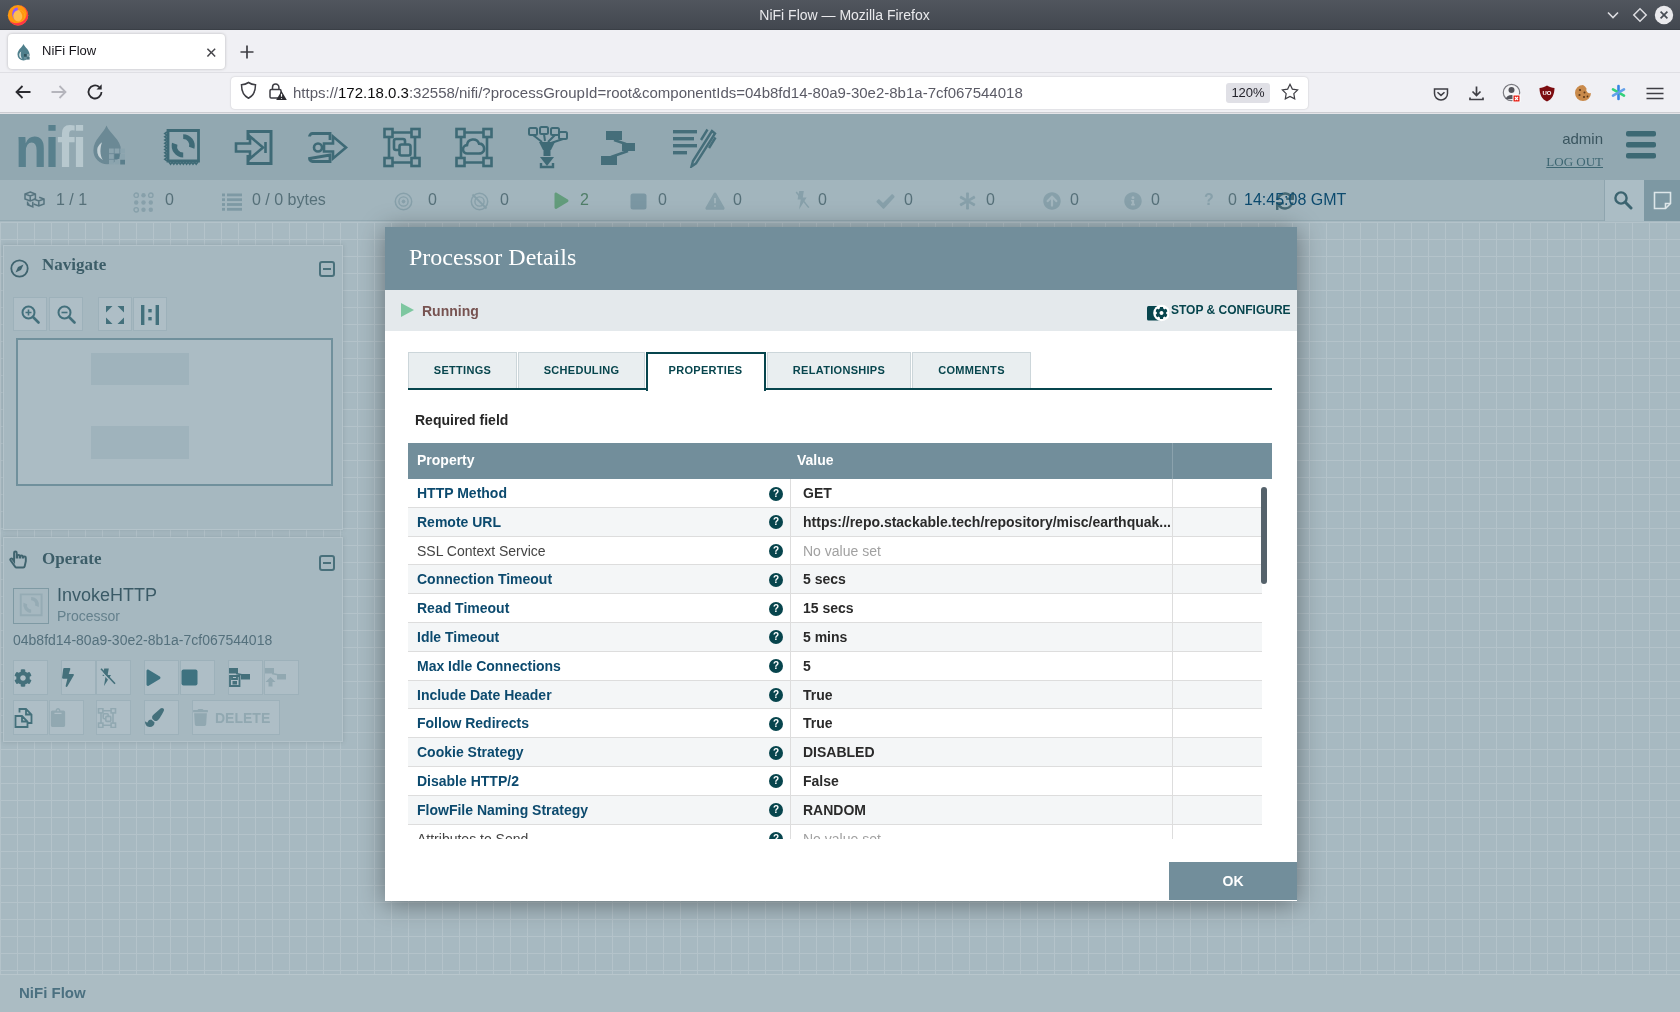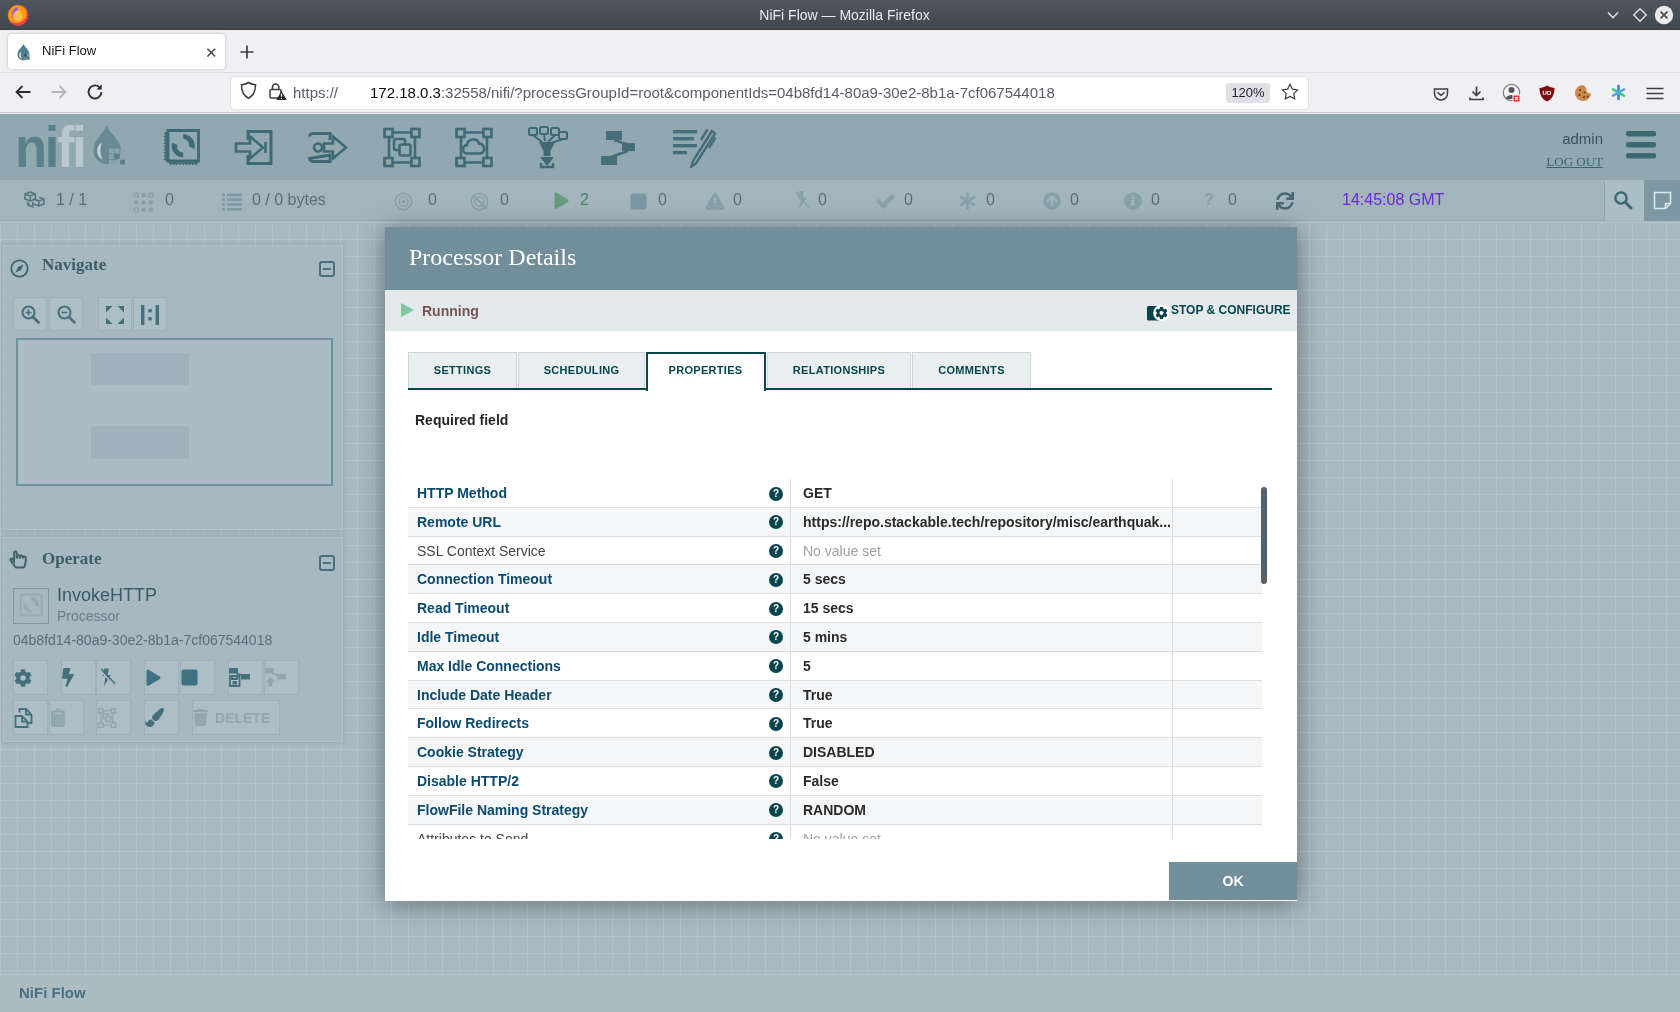--- a/index.html
+++ b/index.html
@@ -9,21 +9,21 @@
 
 #titlebar { left:0; top:0; width:1680px; height:30px; background:linear-gradient(#51565e,#42474f); border-bottom:1px solid #3a3f46; }
 #titletext { left:0; top:7px; width:1680px; text-align:center; color:#e9e9ec; font-size:14px;padding-left:9px; }
 #tabbar { left:0; top:30px; width:1680px; height:43px; background:#f0f0f4; border-bottom:1px solid #dfdfe4; }
 #tab { left:8px; top:34px; width:217px; height:35px; background:#fff; border-radius:4px; box-shadow:0 0 3px rgba(0,0,0,0.25); }
 #tabtitle { left:34px; top:9px; font-size:13px; color:#15141a; }
 #tabclose { left:197px; top:10px; font-size:15px; color:#46464b; }
 #navbar { left:0; top:73px; width:1680px; height:39px; background:#f0f0f4; }
 #urlfield { left:231px; top:77px; width:1077px; height:32px; background:#fff; border-radius:4px; box-shadow:0 0 2px rgba(0,0,0,0.2); }
 #urltext { left:62px; top:7px; font-size:15px; color:#5b5b66; white-space:nowrap; }
-#urltext b { color:#0c0c0d; font-weight:normal;margin-left:32px; }
+#urltext b { color:#0c0c0d; font-weight:normal; }
 #zoomchip { left:995px; top:6px; width:44px; height:20px; background:#e0e0e6; border-radius:3px; text-align:center; font-size:13px; color:#23222a; line-height:20px; }
 #chromeline { left:0; top:112px; width:1680px; height:2px; background:#e4e4e8; border-top:1px solid #cccdd2; }
 
 #nifiheader { left:0; top:114px; width:1680px; height:66px; background:#92a8b1; }
 #statusbar { left:0; top:180px; width:1680px; height:41px; background:#a2b5bd; border-bottom:1px solid #94aab3; }
 #canvas { left:0; top:222px; width:1680px; height:790px;
   background-image:linear-gradient(#b4c3ca 1px, transparent 1px), linear-gradient(90deg, #b4c3ca 1px, transparent 1px);
   background-size:17px 17px; background-color:#a7b9c1; }
 #breadcrumb { left:0; top:974px; width:1680px; height:38px; background:#abbcc3; border-top:1px solid #b8c6cc; }
 #breadcrumbtext { left:19px; top:9px; font-size:15px; font-weight:bold; color:#4b7080; }
@@ -371,21 +371,21 @@
 <div class="abs statitem" style="left:1070px;">0</div>
 <svg class="abs" style="left:1124px;top:192px;" width="18" height="18" viewBox="0 0 512 512">
     <path d="M256 8C119.043 8 8 119.083 8 256c0 136.997 111.043 248 248 248s248-111.003 248-248C504 119.083 392.957 8 256 8zm0 110c23.196 0 42 18.804 42 42s-18.804 42-42 42-42-18.804-42-42 18.804-42 42-42zm56 254c0 6.627-5.373 12-12 12h-88c-6.627 0-12-5.373-12-12v-24c0-6.627 5.373-12 12-12h12v-64h-12c-6.627 0-12-5.373-12-12v-24c0-6.627 5.373-12 12-12h64c6.627 0 12 5.373 12 12v100h12c6.627 0 12 5.373 12 12v24z" fill="#87a0aa"></path>
   </svg>
 <div class="abs statitem" style="left:1151px;">0</div>
 <div class="abs statitem" style="left:1204px;color:#87a0aa;font-weight:bold;">?</div>
 <div class="abs statitem" style="left:1228px;">0</div>
 <svg class="abs" style="left:1276px;top:192px;" width="18" height="18" viewBox="0 0 512 512">
     <path d="M440.65 12.57l4 82.77A247.16 247.16 0 0 0 255.83 8C134.73 8 33.91 94.92 12.29 209.82A12 12 0 0 0 24.09 224h49.05a12 12 0 0 0 11.67-9.26 175.91 175.91 0 0 1 317-56.94l-101.46-4.86a12 12 0 0 0-12.57 12v47.41a12 12 0 0 0 12 12H500a12 12 0 0 0 12-12V12a12 12 0 0 0-12-12h-47.37a12 12 0 0 0-11.98 12.57zM255.83 432a175.61 175.61 0 0 1-146-77.8l101.8 4.87a12 12 0 0 0 12.57-12v-47.4a12 12 0 0 0-12-12H12a12 12 0 0 0-12 12V500a12 12 0 0 0 12 12h47.35a12 12 0 0 0 12-12.6l-4.15-82.57A247.17 247.17 0 0 0 255.83 504c121.11 0 221.93-86.92 243.55-201.82a12 12 0 0 0-11.8-14.18h-49.05a12 12 0 0 0-11.67 9.26A175.86 175.86 0 0 1 255.83 432z" fill="#456873"></path>
   </svg>
-<div class="abs statitem" style="left:1342px;color:#6d28d9;">14:45:08 GMT</div>
+<div class="abs statitem" style="left:1244px;color:#0c4a6e;">14:45:08 GMT</div>
 <div class="abs" style="left:1604px;top:180px;width:40px;height:41px;background:#abbdc5;border-left:1px solid #8fa5af;"></div>
 <svg class="abs" style="left:1613px;top:190px;" width="20" height="20" viewBox="0 0 20 20">
     <circle cx="8" cy="8" r="5.6" fill="none" stroke="#3c6470" stroke-width="2.4"></circle>
     <path d="M12.3 12.3 L18 18" stroke="#3c6470" stroke-width="3" stroke-linecap="round"></path>
   </svg>
 <div class="abs" style="left:1644px;top:180px;width:36px;height:41px;background:#7d98a3;"></div>
 <svg class="abs" style="left:1652px;top:190px;" width="21" height="21" viewBox="0 0 21 21">
     <path d="M2.5 2.5 H18.5 V13.5 L13.5 18.5 H2.5 Z" fill="none" stroke="#dde6e9" stroke-width="1.6"></path>
     <path d="M13.5 18.5 V13.5 H18.5" fill="none" stroke="#dde6e9" stroke-width="1.6"></path>
   </svg>
@@ -560,20 +560,25 @@
     <div class="abs" id="stopconf">STOP &amp; CONFIGURE</div>
   </div>
   <div class="abs tab" style="left:23px; width:109px;">SETTINGS</div>
   <div class="abs tab" style="left:133px; width:127px;">SCHEDULING</div>
   <div class="abs tab" style="left:382px; width:144px;">RELATIONSHIPS</div>
   <div class="abs tab" style="left:527px; width:119px;">COMMENTS</div>
   <div class="abs" id="tabline"></div>
   <div class="abs" id="tabactive">PROPERTIES</div>
   <div class="abs" id="requiredfield">Required field</div>
   <div class="abs" id="proptable">
+    <div class="abs thead">
+        <span style="position:absolute;left:9px;top:9px;">Property</span>
+        <span style="position:absolute;left:389px;top:9px;">Value</span>
+        <div style="position:absolute;left:764px;top:0;bottom:0;width:1px;background:#8ba2ad;"></div>
+      </div>
     <div class="abs" style="top:36px; left:0; width:864px;">
       <div class="row">
           <span class="pname">HTTP Method</span>
           <span class="qmark">?</span>
           <span class="pval">GET</span>
           <span class="colsep1"></span>
           <span class="colsep2"></span>
         </div>
       <div class="row alt">
           <span class="pname">Remote URL</span>

